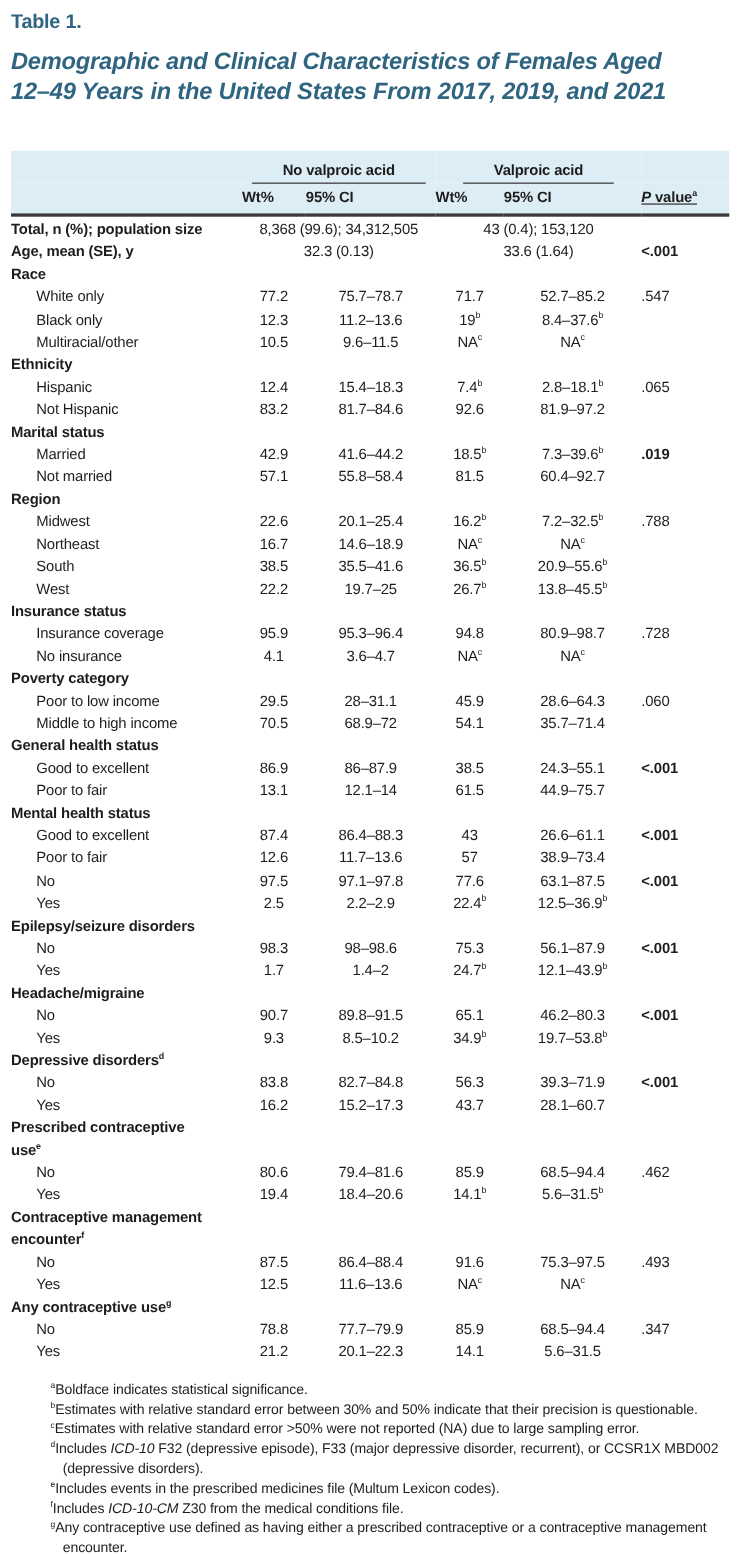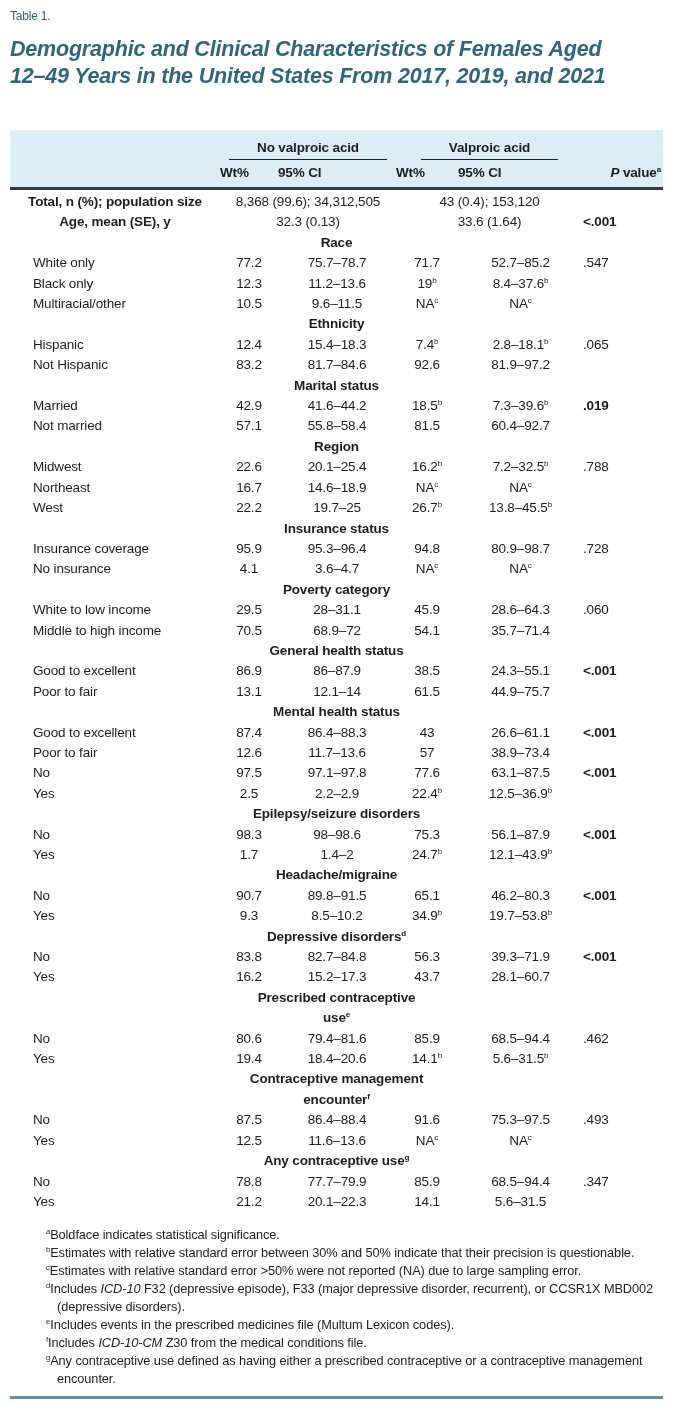--- a/index.html
+++ b/index.html
@@ -1,41 +1,41 @@
 <!DOCTYPE html>
 <html style="--accent: #2f6580; --header_bg: #ddedf6; --rule_dark: #3a3a3a; --rule_bottom: #6c8ba0;"><head>
 <meta charset="utf-8">
 <style>
   html,body{margin:0;padding:0;background:#fff;}
   body{width:673px;height:1413px;overflow:hidden;
        font-family:"Liberation Sans",sans-serif;color:#1d1d1d;
        -webkit-font-smoothing:antialiased;}
   .page{padding:6px 10px 0 10px;}
-  .table-label{font-size:12px;font-weight:400;color:var(--accent,#2f6580);
+  .table-label{font-size:18px;font-weight:700;color:var(--accent,#2f6580);
        margin:3px 0 13px 0;letter-spacing:-.2px;}
   .table-title{font-size:21.5px;line-height:27px;font-weight:700;
        color:var(--accent,#2f6580);margin:0 0 10px 0;white-space:pre-line;
        letter-spacing:-.2px;font-style:italic;}
   table{border-collapse:collapse;table-layout:fixed;width:653px;
        letter-spacing:-.15px;margin-top:40px;}
   col.c-label{width:210px;} col.c-wt1{width:58px;} col.c-ci1{width:118px;}
   col.c-wt2{width:62px;}  col.c-ci2{width:125px;} col.c-p{width:80px;}
   thead th{background:var(--header_bg,#ddedf6);font-size:13.5px;font-weight:700;
        padding:0;vertical-align:bottom;}
   tr.group-row th{padding-top:9px;}
   .group-underline{display:inline-block;border-bottom:1.5px solid #1f1f1f;
        padding:0 28px 3px 28px;line-height:17px;}
   tr.sub-row th{padding:5px 0 7px 0;border-bottom:3px solid var(--rule_dark,#3a3a3a);
        text-align:left;}
-  tr.sub-row th.p-col{text-align:right;padding-right:2px;}
+  tr.sub-row th.p-col{padding-right:2px;text-decoration:underline;}
   tr.sub-row th.blank,tr.group-row th.blank{border-bottom-width:3px;}
   tr.group-row th{border-bottom:0;text-align:center;}
   tbody td{font-size:13.5px;line-height:20.4px;padding:0;vertical-align:top;}
   td.label{text-align:left;white-space:pre-line;}
-  td.sec{font-weight:700;text-align:center;}
+  td.sec{font-weight:700;}
   td.indent{padding-left:23px;}
   td.num{text-align:center;}
   td.pval{padding-right:2px;}
   td.pb{font-weight:700;}
   tbody{border-top:2px solid transparent;}
   tbody:before{content:"";display:block;height:2px;}
   sup{font-size:60%;vertical-align:super;line-height:0;}
   i{font-style:italic;}
   .footnotes{margin-top:14px;font-size:12.8px;line-height:18px;
        letter-spacing:-.1px;margin-left:36px;}
@@ -171,20 +171,28 @@
         </tr>
         <tr>
           <td class="label indent">Northeast</td>
           <td class="num">16.7</td>
           <td class="num">14.6–18.9</td>
           <td class="num">NA<sup>c</sup></td>
           <td class="num">NA<sup>c</sup></td>
           <td class="pval"></td>
         </tr>
         <tr>
+          <td class="label indent">South</td>
+          <td class="num">38.5</td>
+          <td class="num">35.5–41.6</td>
+          <td class="num">36.5<sup>b</sup></td>
+          <td class="num">20.9–55.6<sup>b</sup></td>
+          <td class="pval"></td>
+        </tr>
+        <tr>
           <td class="label indent">West</td>
           <td class="num">22.2</td>
           <td class="num">19.7–25</td>
           <td class="num">26.7<sup>b</sup></td>
           <td class="num">13.8–45.5<sup>b</sup></td>
           <td class="pval"></td>
         </tr>
         <tr>
           <td class="label sec" colspan="6">Insurance status</td>
         </tr>
@@ -201,21 +209,21 @@
           <td class="num">4.1</td>
           <td class="num">3.6–4.7</td>
           <td class="num">NA<sup>c</sup></td>
           <td class="num">NA<sup>c</sup></td>
           <td class="pval"></td>
         </tr>
         <tr>
           <td class="label sec" colspan="6">Poverty category</td>
         </tr>
         <tr>
-          <td class="label indent">White to low income</td>
+          <td class="label indent">Poor to low income</td>
           <td class="num">29.5</td>
           <td class="num">28–31.1</td>
           <td class="num">45.9</td>
           <td class="num">28.6–64.3</td>
           <td class="pval">.060</td>
         </tr>
         <tr>
           <td class="label indent">Middle to high income</td>
           <td class="num">70.5</td>
           <td class="num">68.9–72</td>

